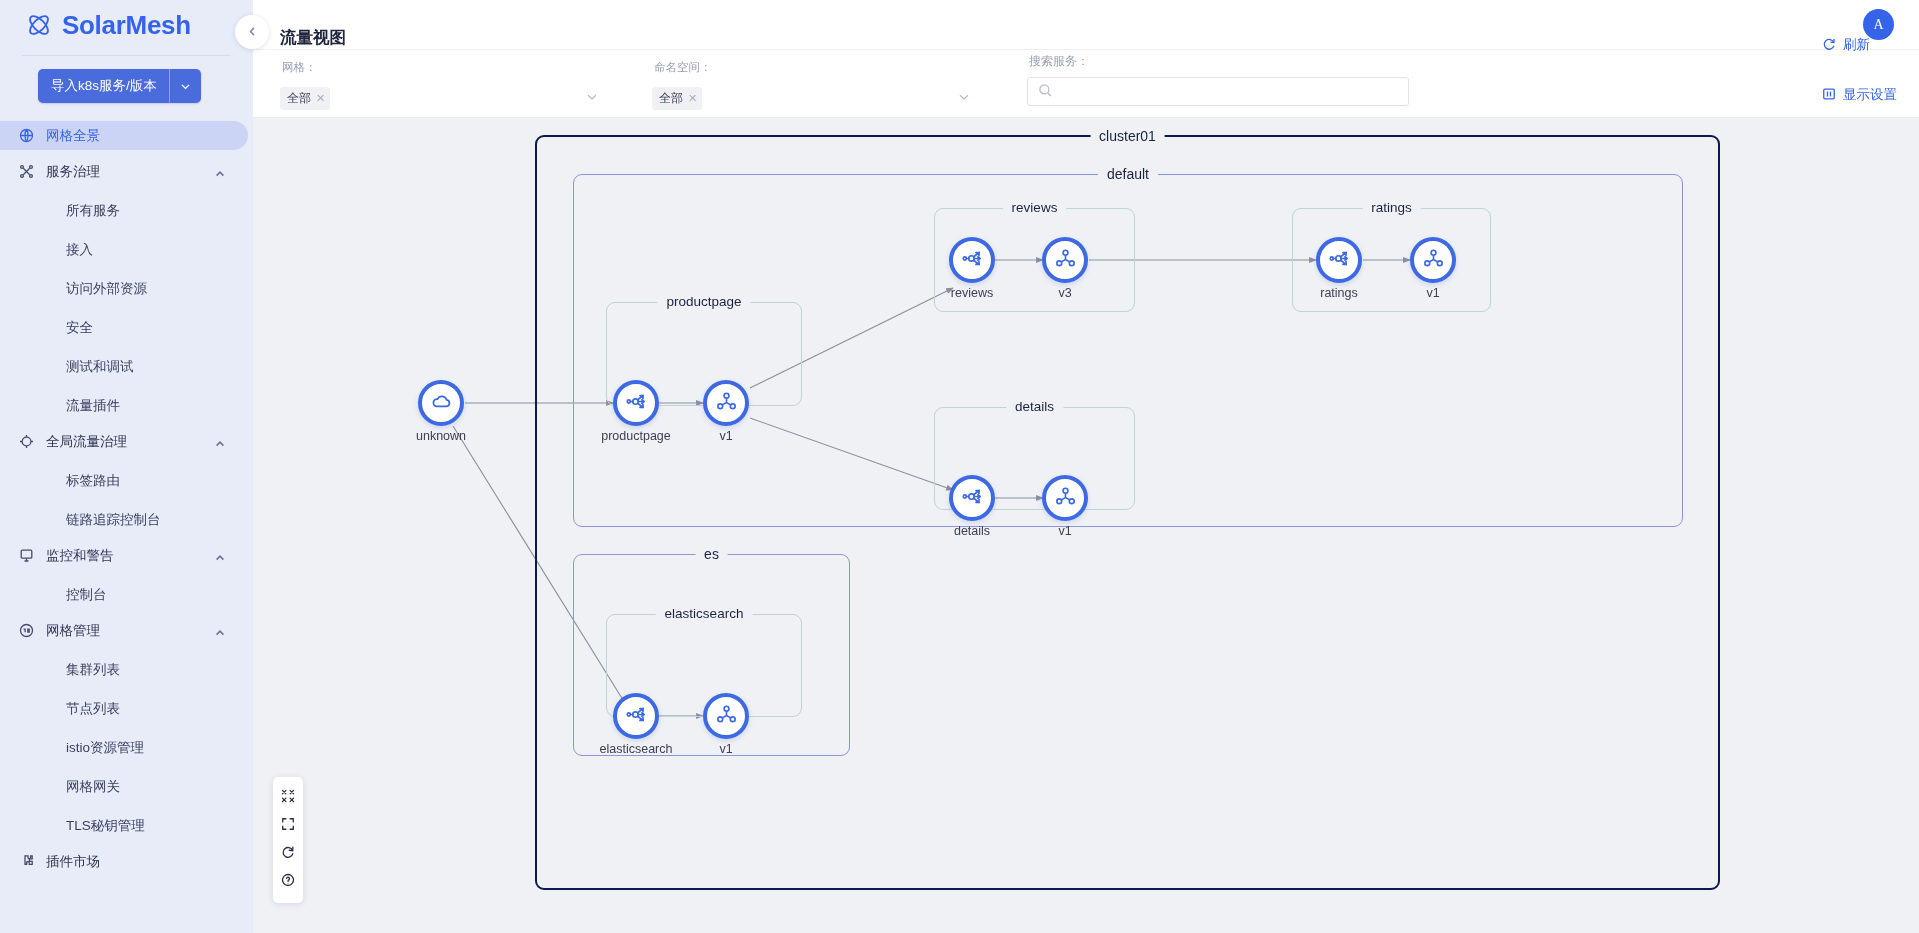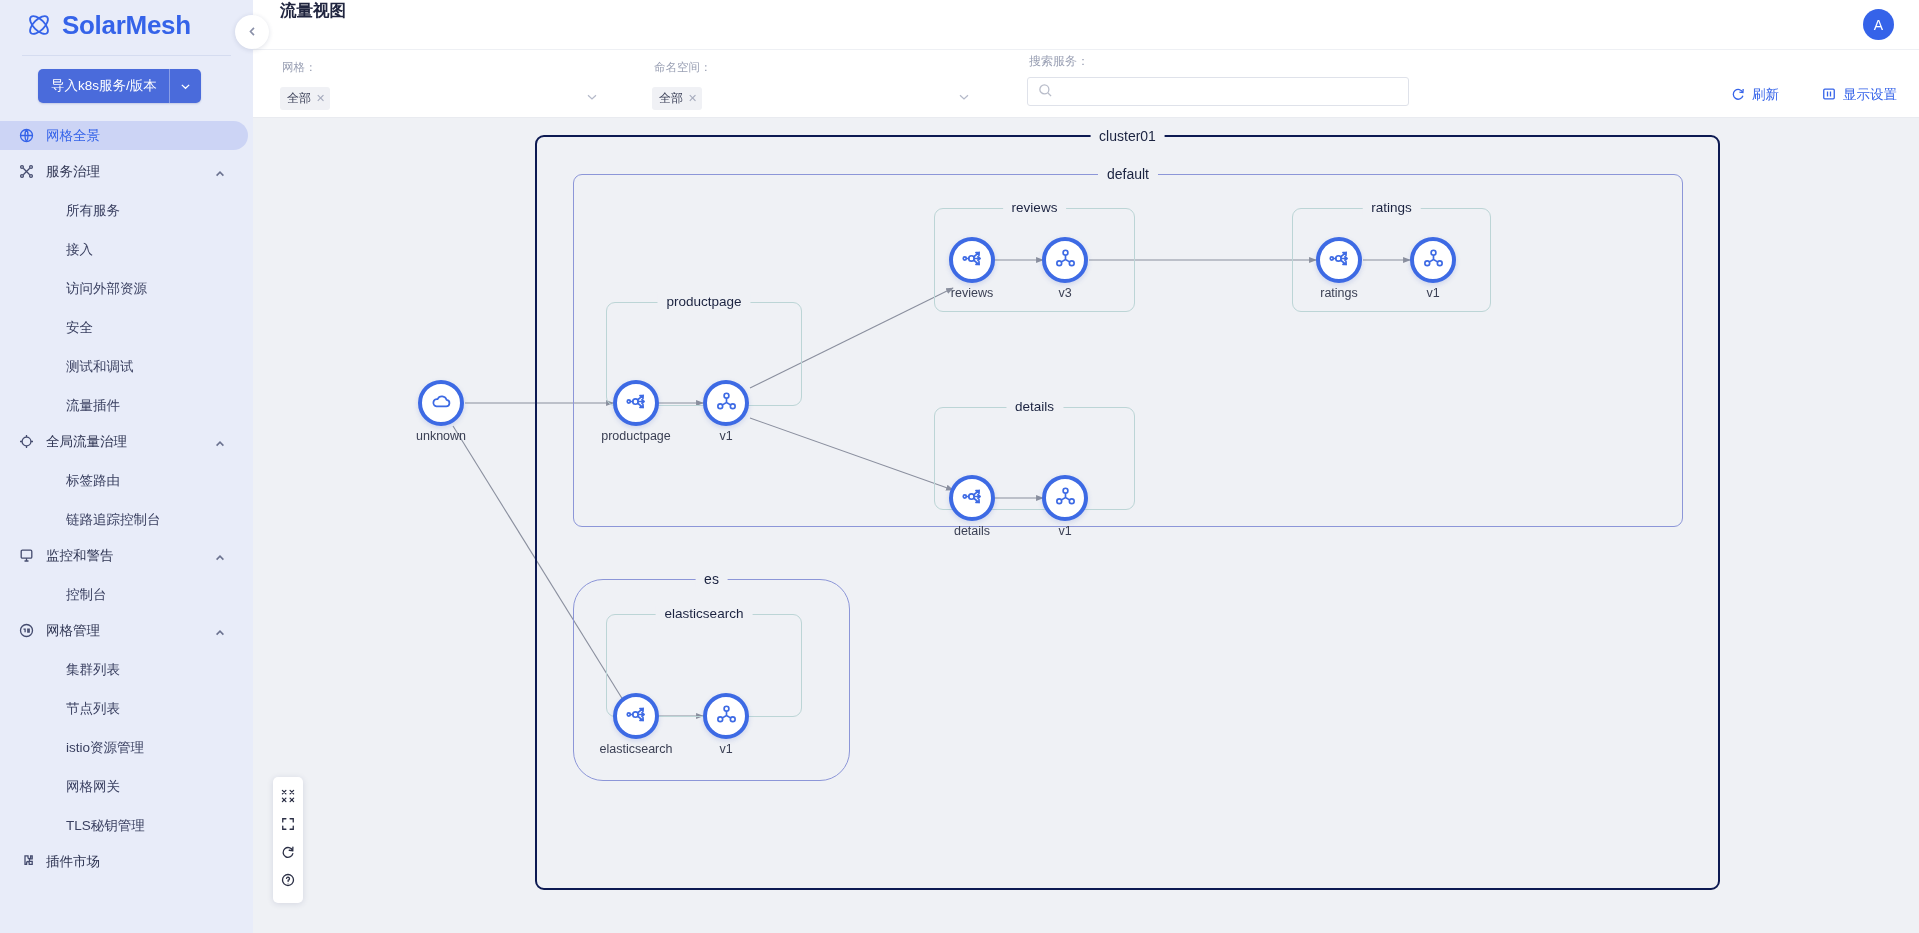--- a/index.html
+++ b/index.html
@@ -69,23 +69,24 @@
 
   .collapse-btn {
     position: absolute; left: -18px; top: 15px; width: 34px; height: 34px;
     background: #fff; border-radius: 50%; z-index: 30;
     box-shadow: 0 1px 5px rgba(30,40,90,.14);
     display:flex; align-items:center; justify-content:center; cursor: pointer;
   }
   .collapse-btn svg { width: 11px; height: 11px; stroke:#8a90a8; fill:none; stroke-width:1.8; }
 
   .topbar {
-    height: 50px; background:#fff; display:flex; align-items:flex-start;
+    height: 50px; background:#fff; display:flex; align-items:flex-end;
     padding-left: 27px; position: relative; flex: 0 0 50px;
     border-bottom: 1px solid #eef0f4;
+    font-family: Liberation Serif, serif;
   }
   .page-title { font-size: 16.5px; font-weight: bold; color:#20253f; }
   .avatar {
     position: absolute; right: 25px; top: 9px;
     width: 31px; height: 31px; border-radius: 50%;
     background: #3563e9; color:#fff; font-size: 14px;
     display:flex; align-items:center; justify-content:center; cursor:pointer;
   }
 
   .filterbar {
@@ -114,21 +115,21 @@
   .search-wrap { position: relative; padding-bottom: 11px; }
   .search-wrap .flabel { position:absolute; top:-24px; left:2px; font-size:12px; color:#9aa0b4; }
   .search-input {
     width: 382px; height: 29px; border:1px solid #dfe2ea; border-radius:3px;
     background:#fff; font-size:12.5px; color:#333; padding-left: 34px;
     font-family: "Liberation Sans", sans-serif; outline:none;
   }
   .search-icon { position:absolute; left: 11px; top: 6px; width:15px; height:15px; }
   .search-icon svg { width:15px; height:15px; stroke:#b9bdca; fill:none; stroke-width:1.4; }
 
-  .topactions { position:absolute; right: 22px; bottom: 13px; display:flex; gap: 43px; }
+  .topactions { position:absolute; right: 22px; bottom: 13px; display:flex; gap: 32px; flex-direction: column; }
   .taction { display:flex; align-items:center; gap:7px; color:#3563e9; font-size:13.5px; cursor:pointer; }
   .taction svg { width:14px; height:14px; stroke:#3563e9; fill:none; stroke-width:1.5; }
 
   
   #canvas { flex:1; position: relative; background:#eff1f5; overflow:hidden; }
   #graph { position:absolute; inset:0; }
 
   .box { position:absolute; border-radius: 9px; }
   .box .bx-label {
     position:absolute; top: -9px; left: 50%; transform: translateX(-50%);
@@ -420,21 +421,21 @@
       </svg>
 
       <div class="box cluster" style="left:282px; top:17px; width:1185px; height:755px;">
         <span class="bx-label">cluster01</span>
       </div>
 
       <div class="box ns" style="left:320px; top:56px; width:1110px; height:353px;">
         <span class="bx-label">default</span>
       </div>
 
-      <div class="box ns" style="left:320px; top:461px; width:277px; height:202px;border-radius:30px;">
+      <div class="box ns" style="left:320px; top:436px; width:277px; height:202px;">
         <span class="bx-label">es</span>
       </div>
 
       <div class="box svc" style="left:353px; top:184px; width:196px; height:104px;">
         <span class="bx-label">productpage</span>
       </div>
 
       <div class="box svc" style="left:681px; top:90px; width:201px; height:104px;">
         <span class="bx-label">reviews</span>
       </div>

